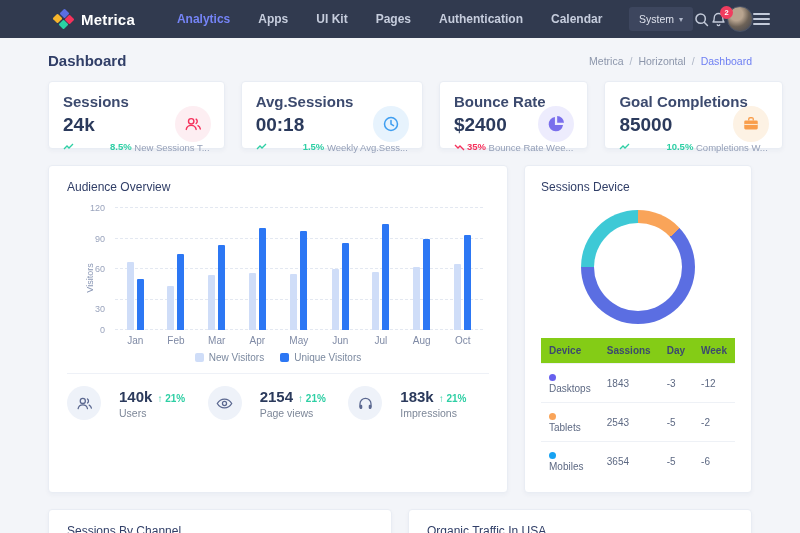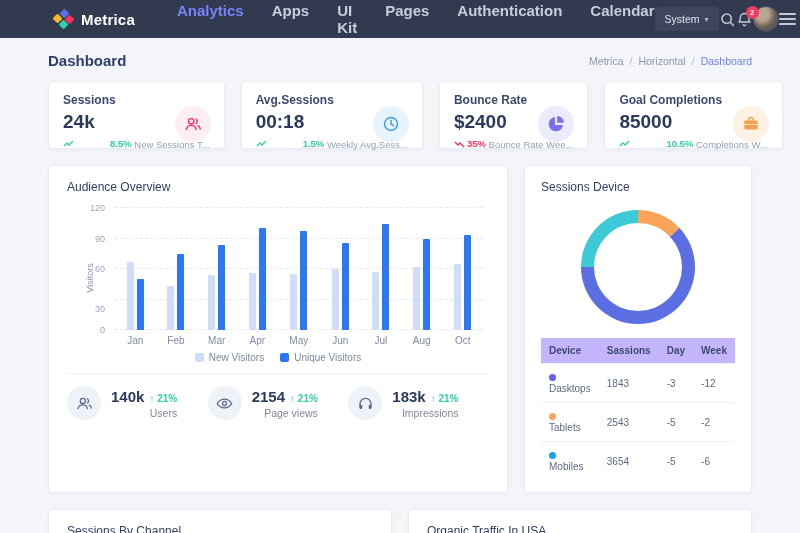--- a/index.html
+++ b/index.html
@@ -11,21 +11,21 @@
     padding:0 30px 0 54px; position:relative; }
   .brand { display:flex; align-items:center; gap:7px; cursor:pointer; }
   .logo { position:relative; width:20px; height:20px; }
   .logo .d { position:absolute; width:7px; height:7px; transform:rotate(45deg); border-radius:1px; }
   .d.y { left:0;  top:6px;  background:#f7b52b; }
   .d.b { left:7px; top:1px;  background:#5b6ee2; }
   .d.p { left:12px;top:7px;  background:#f5325c; }
   .d.g { left:6px; top:12px; background:#2bd2a4; }
   .brand-text { color:#ffffff; font-size:15px; font-weight:bold; letter-spacing:.2px; }
   .nav-menu { display:flex; gap:28px; margin-left:42px; }
-  .nav-item { font-size:15px; font-weight:bold; color:#c6cddd; text-decoration:none; cursor:pointer; }
+  .nav-item { font-size:12px; font-weight:bold; color:#c6cddd; text-decoration:none; cursor:pointer; }
   .nav-item.active { color:#7584f7; }
   .nav-right { margin-left:auto; display:flex; align-items:center; }
   .system-btn { background:#3d465e; border:none; border-radius:3px; color:#dde1ec;
     font-size:10.5px; font-family:inherit; padding:6px 10px; display:flex; align-items:center;
     gap:5px; cursor:pointer; }
   .caret { font-size:8px; color:#aeb6c9; }
   .icon-btn { color:#c3cad9; display:inline-flex; position:relative; cursor:pointer; }
   .badge { position:absolute; top:-5px; right:-6px; background:#f03d5f; color:#fff;
     width:13px; height:13px; border-radius:50%; font-size:7.5px; display:flex;
     align-items:center; justify-content:center; font-weight:bold; }
@@ -44,21 +44,21 @@
   .crumb-sep { color:#aeb6c6; }
 
   
   .card { background:#fff; border:1px solid #e9edf4; border-radius:4px;
     box-shadow:0 2px 4px rgba(35,50,90,0.04); }
   .card-title { font-size:12px; font-weight:normal; color:#303e67; }
 
   
   .stats-row { padding:0 48px; display:grid; grid-template-columns:repeat(4,1fr); gap:16px; }
   .stat-card { position:relative; padding:11px 14px; height:68px; }
-  .stat-title { font-size:12px; font-weight:bold; color:#3c4a6e; }
+  .stat-title { font-size:15px; font-weight:bold; color:#3c4a6e; }
   .stat-value { font-size:19px; font-weight:bold; color:#2b3a5c; margin-top:4px; }
   .stat-sub { margin-top:5px; font-size:9.5px; color:#95a0b8; white-space:nowrap; }
   .stat-change { font-weight:bold; display:inline-flex; align-items:center; gap:2px; }
   .stat-change.up { color:#2ecfa4;gap:36px; }
   .stat-change.down { color:#f5325c; }
   .stat-icon { position:absolute; right:13px; top:24px; width:36px; height:36px;
     border-radius:50%; display:flex; align-items:center; justify-content:center; }
   .stat-icon.pink   { background:#fdeef2; color:#f5325c; }
   .stat-icon.blue   { background:#e7f3fd; color:#3f9ef0; }
   .stat-icon.purple { background:#edecfd; color:#7a6fec; }
@@ -76,33 +76,33 @@
   .bar-col { height:100%; display:flex; flex-direction:column; justify-content:flex-end; align-items:center; }
   .bar-pair { display:flex; gap:3px; align-items:flex-end; }
   .bar { width:7px; border-radius:1px 1px 0 0; }
   .month { height:20px; line-height:22px; font-size:10px; color:#7f8aa5; }
   .chart-legend { display:flex; justify-content:center; gap:16px; margin-top:2px; }
   .legend-item { display:flex; align-items:center; gap:5px; font-size:10px; color:#7c8aa0; }
   .legend-swatch { width:9px; height:9px; border-radius:2px; }
 
   .audience-stats { margin-top:10px; border-top:1px solid #eef1f7; padding-top:12px;
     display:flex; }
-  .a-stat { flex:1; display:flex; align-items:center; gap:10px;text-align:right; }
+  .a-stat { flex:1; display:flex; align-items:center; gap:18px; }
   .a-icon { width:34px; height:34px; border-radius:50%; background:#eef2f9; color:#5b6890;
     display:flex; align-items:center; justify-content:center; flex:0 0 auto; }
   .a-val-row { font-size:15px; font-weight:bold; color:#2b3a5c; display:flex; align-items:baseline; gap:5px; }
   .a-change { font-size:10px; color:#2ecfa4; font-weight:bold; }
   .a-label { font-size:10.5px; color:#7d8798; margin-top:2px; }
 
   
   .device-card { padding:14px 16px 12px; }
   .donut { width:114px; height:114px; border-radius:50%; margin:16px auto 14px; position:relative; }
   .donut::after { content:""; position:absolute; inset:13px; background:#fff; border-radius:50%; }
   .device-table { width:100%; border-collapse:collapse; font-size:10px; }
-  .device-table th { background:#c4b5fd; text-align:left; padding:7px 8px; color:#3c4a6e; font-weight:bold; }
+  .device-table th { background:#84cc16; text-align:left; padding:7px 8px; color:#3c4a6e; font-weight:bold; }
   .device-table td { padding:8px 8px; color:#5d6983; border-top:1px solid #eef1f6; }
   .dev-dot { display:inline-block; width:7px; height:7px; border-radius:50%; margin-right:6px; vertical-align:0; }
 
   
   .bottom-row { margin-top:16px; padding:0 48px; display:grid; grid-template-columns:1fr 1fr; gap:16px; }
   .bottom-card { height:140px; padding:14px 18px; position:relative; overflow:hidden; }
 
   svg { display:block; }
 </style>
 </head>

